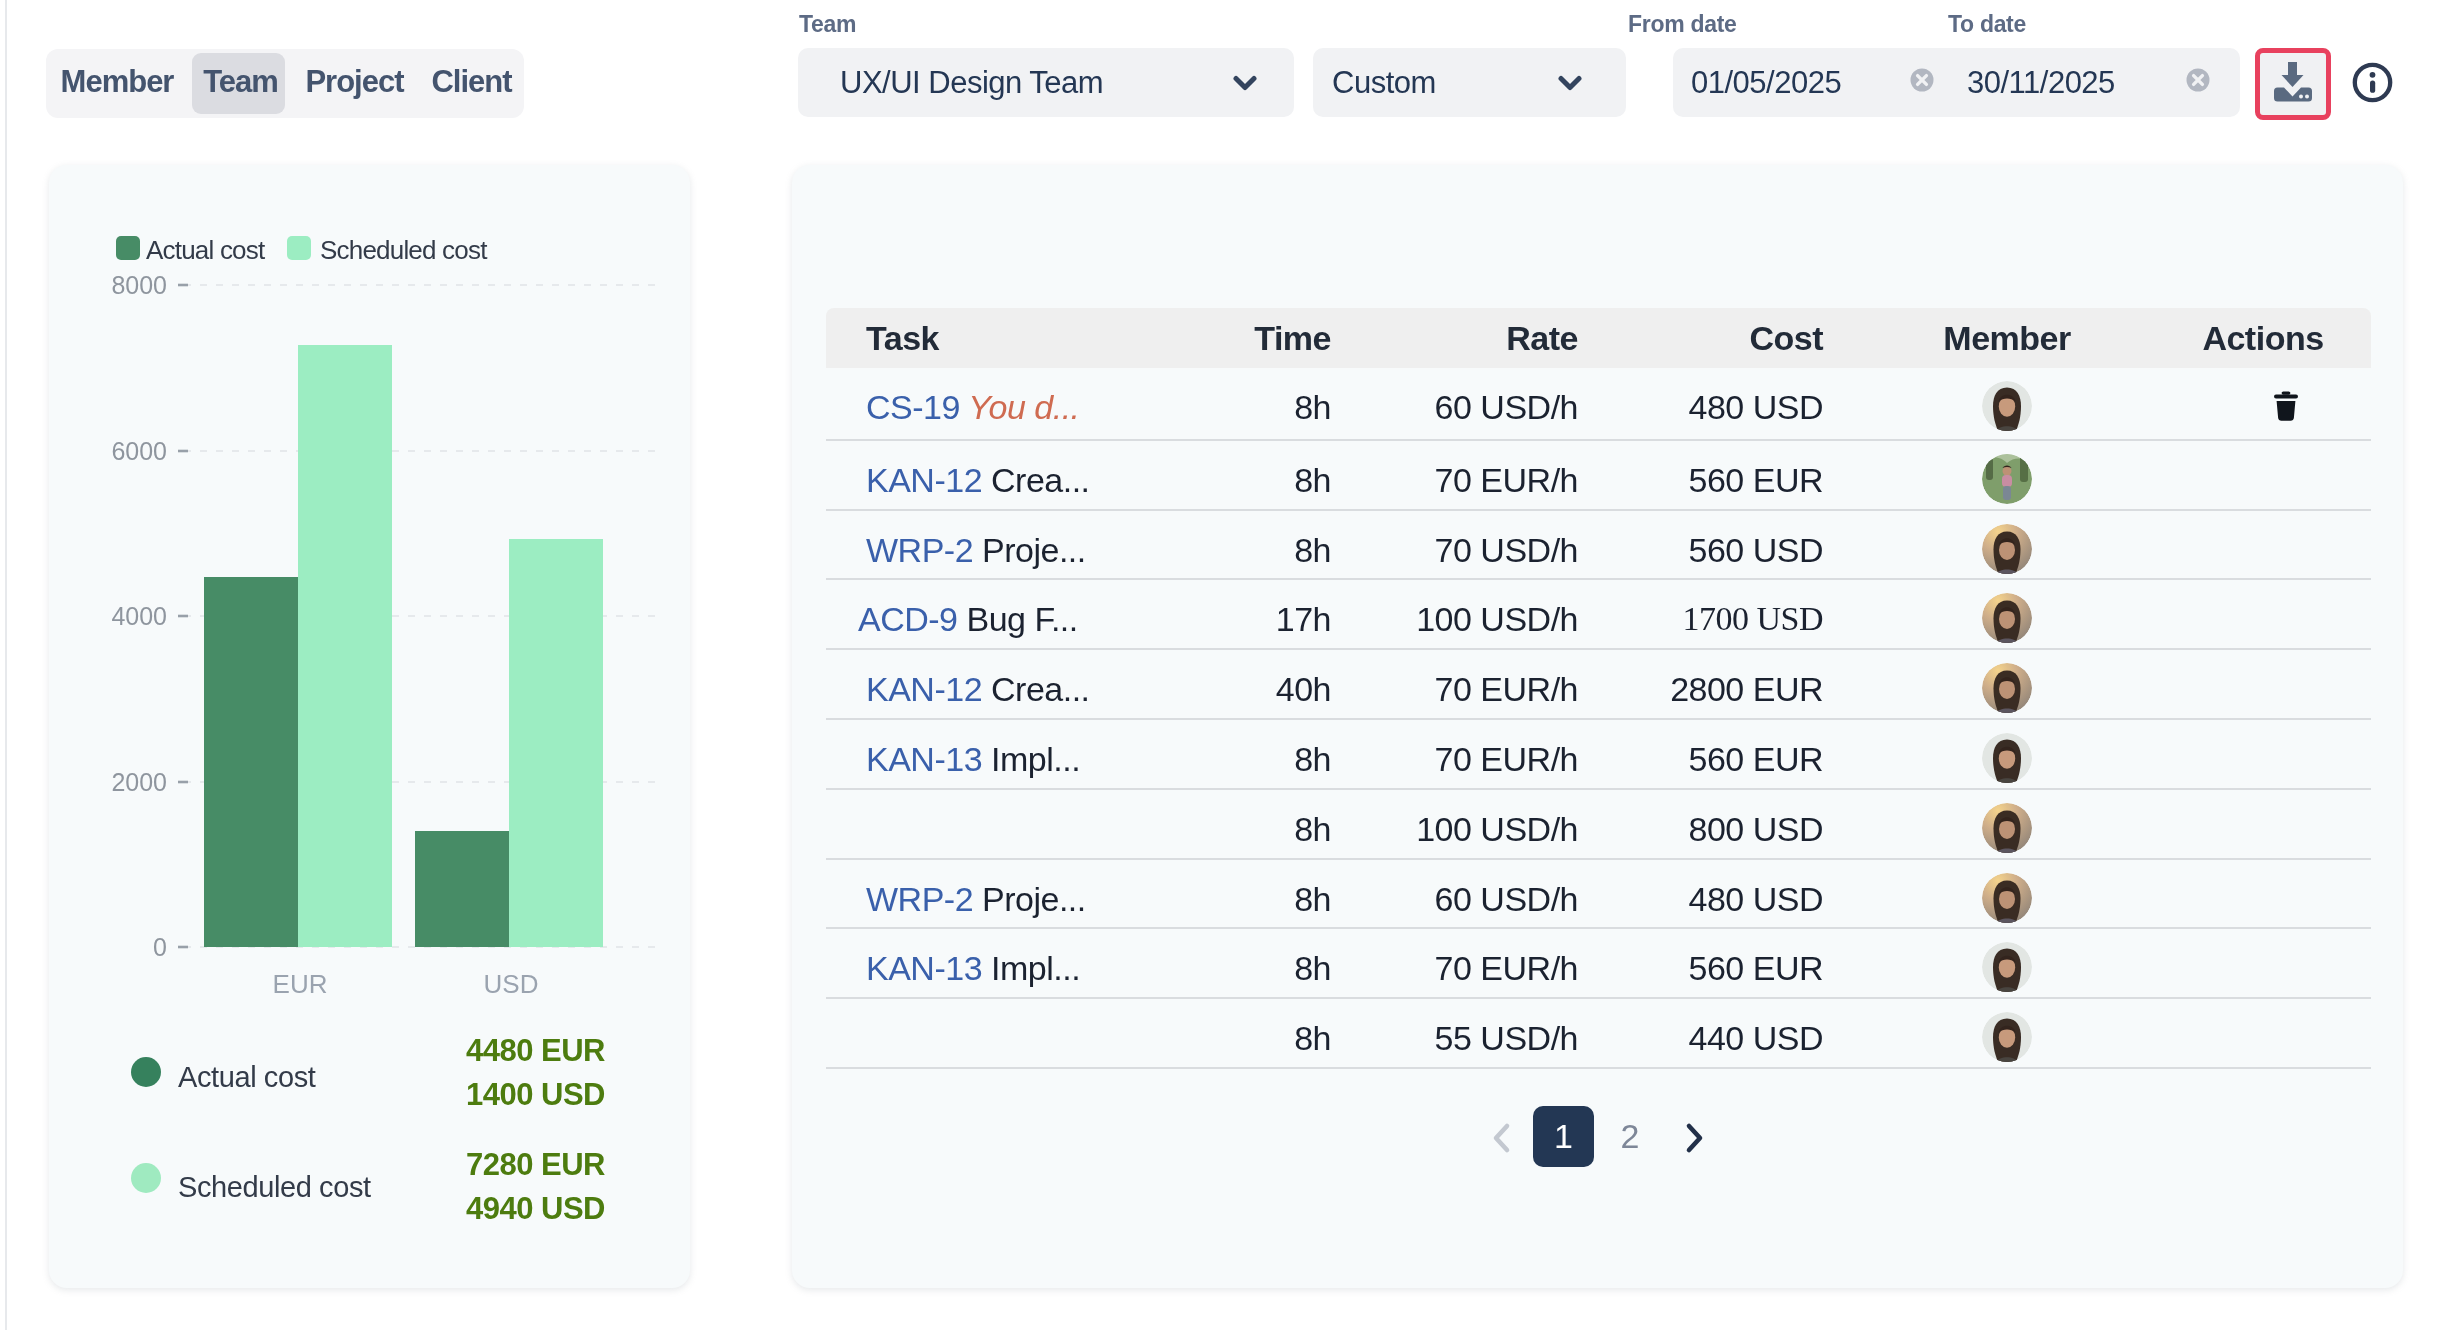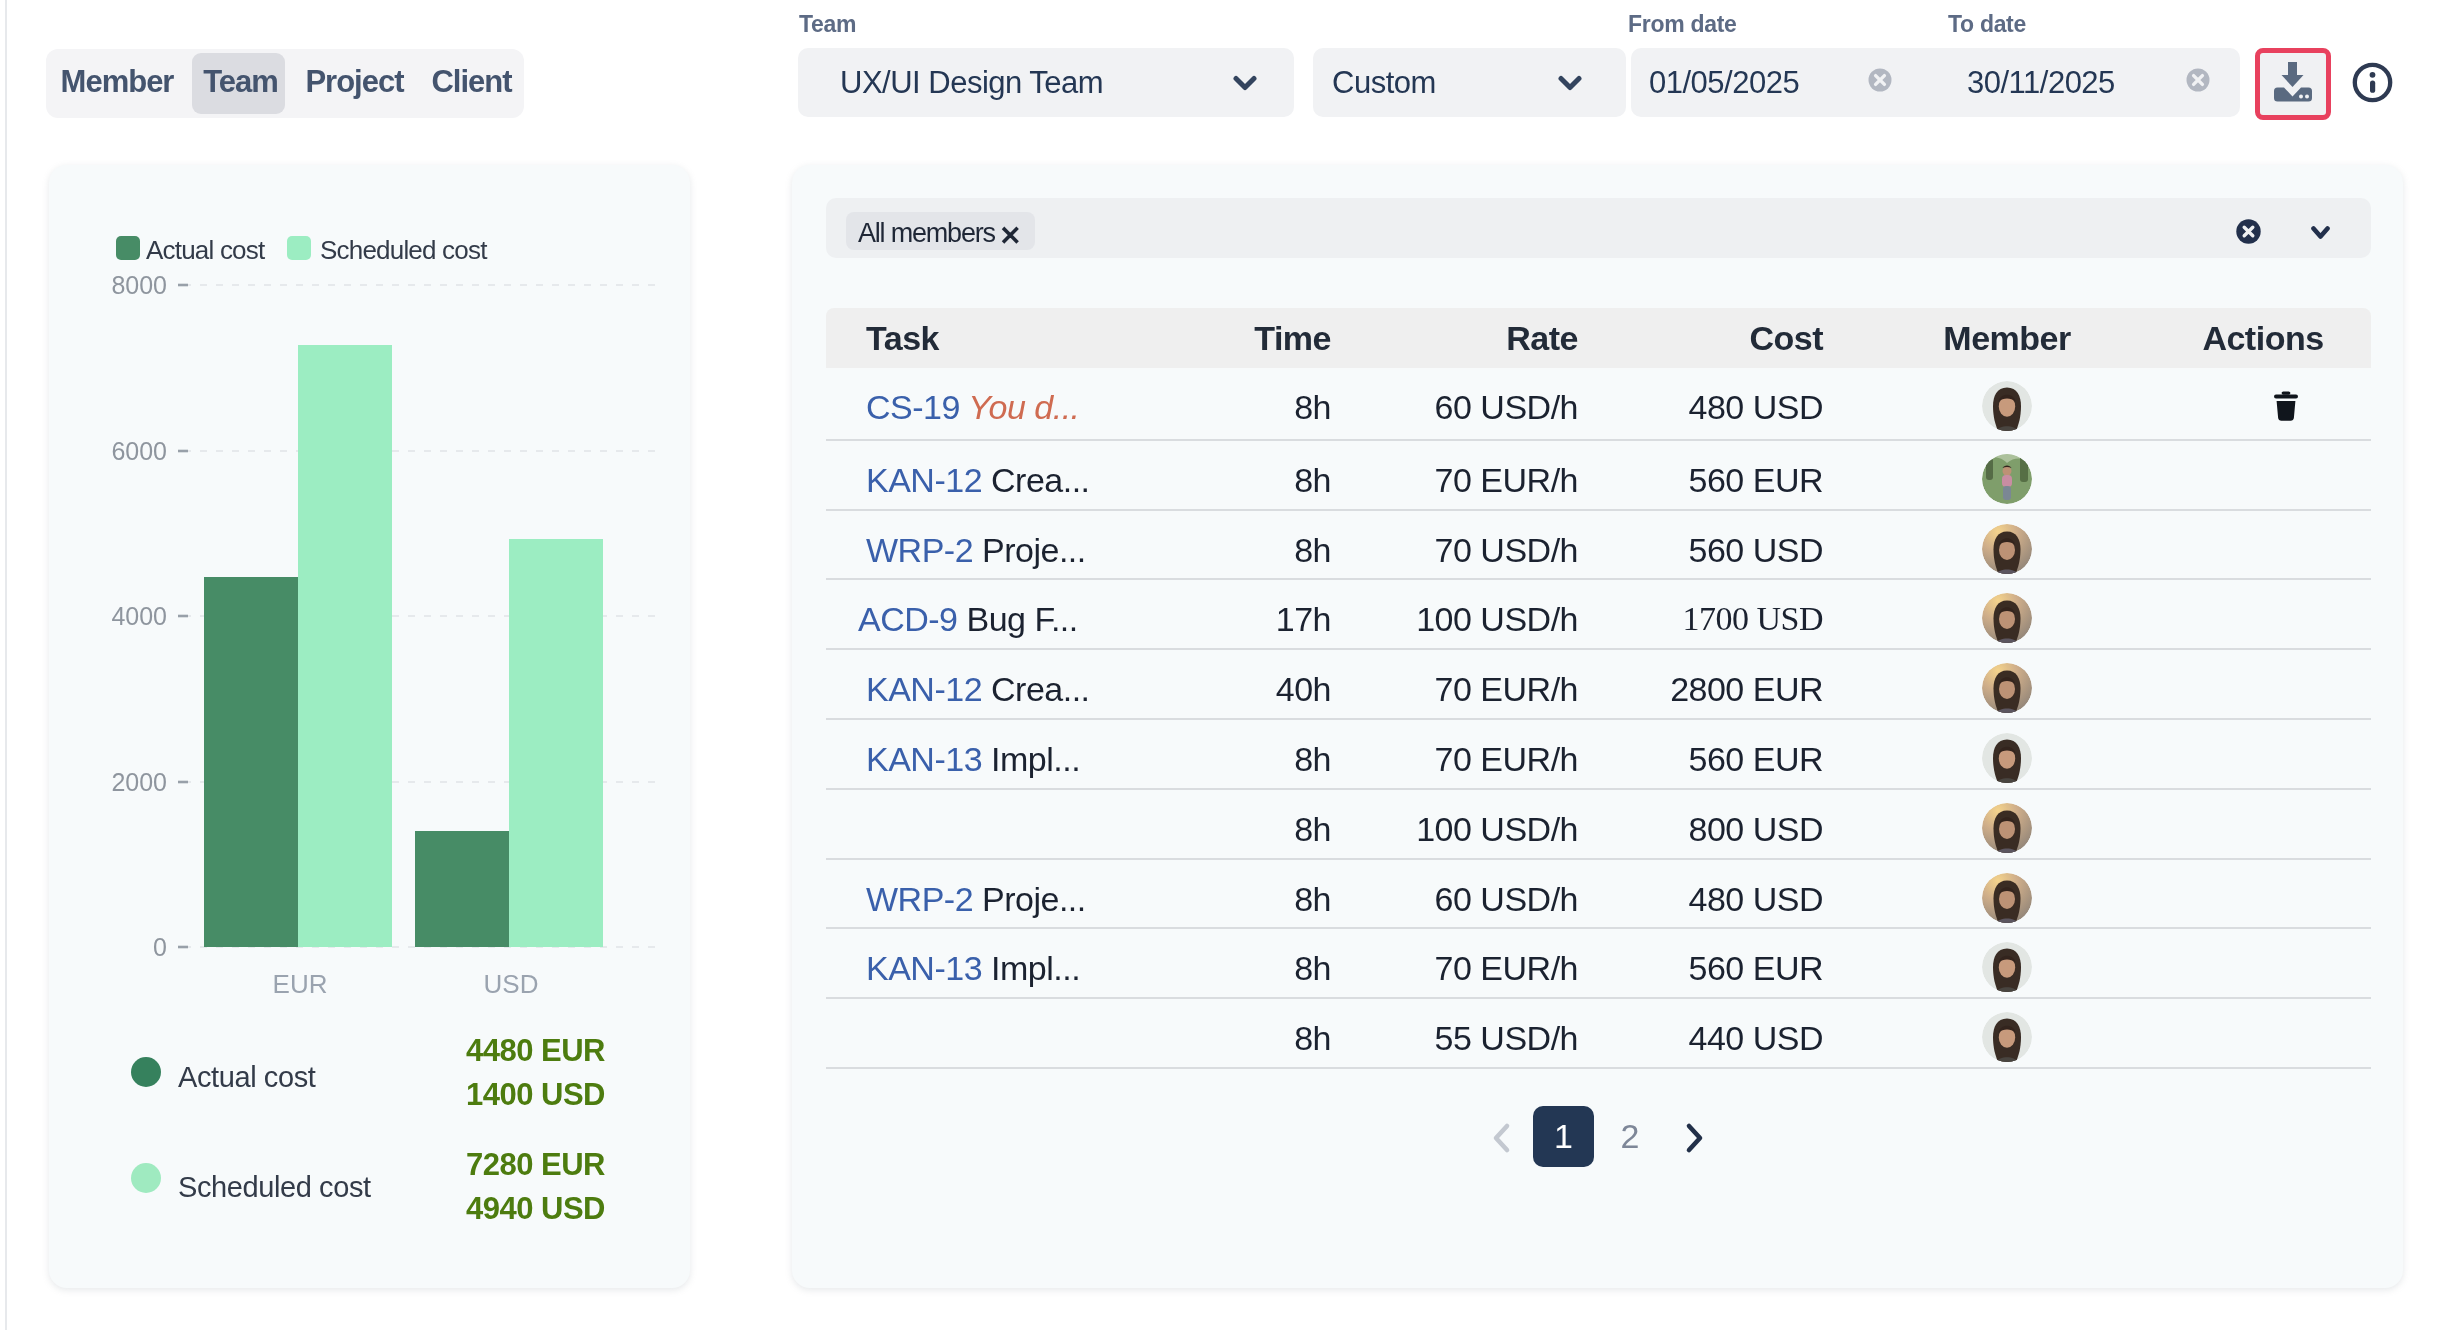--- a/index.html
+++ b/index.html
@@ -76,21 +76,21 @@
       </svg>
   </div>
 
   <div class="inp" style="left:798px;width:496px;">
     <div class="inptext" style="left:42px;">UX/UI Design Team</div>
     <svg class="abs" style="left:435px;top:27px;" width="24" height="16" viewBox="0 0 24 16">
         <polyline points="3,3.5 12,12.5 21,3.5" fill="none" stroke="#33445e" stroke-width="5" stroke-linecap="round" stroke-linejoin="round"></polyline>
       </svg>
   </div>
 
-  <div class="inp" style="left:1631px;width:369px;padding-left:7px;">
+  <div class="inp" style="left:1673px;width:369px;padding-left:7px;">
     <div class="inptext" style="left:18px;">01/05/2025</div>
     <svg class="abs" style="left:237px;top:20px;" width="24" height="24" viewBox="0 0 24 24">
         <circle cx="12" cy="12" r="11.5" fill="#b2b7c1"></circle>
         <path d="M7.6 7.6 L16.4 16.4 M16.4 7.6 L7.6 16.4" stroke="#f1f2f4" stroke-width="3.4" stroke-linecap="round"></path>
       </svg>
   </div>
 
   <div class="inp" style="left:1949px;width:291px;">
     <div class="inptext" style="left:18px;">30/11/2025</div>
     <svg class="abs" style="left:237px;top:20px;" width="24" height="24" viewBox="0 0 24 24">
@@ -162,30 +162,20 @@
     <div class="blval" style="left:316px;top:868px;">4480 EUR</div>
     <div class="blval" style="left:316px;top:912px;">1400 USD</div>
 
     <div class="blcirc" style="left:82px;top:998px;background:#9feac0;"></div>
     <div class="bltx" style="left:129px;top:1006px;">Scheduled cost</div>
     <div class="blval" style="left:316px;top:982px;">7280 EUR</div>
     <div class="blval" style="left:316px;top:1026px;">4940 USD</div>
   </div>
 
   <div class="card" id="rcard">
-    <div id="fbar">
-      <div id="chip">All members<span style="position:absolute;left:153px;top:3px;font-size:27px;font-weight:bold;letter-spacing:0;">✕</span></div>
-      <svg style="position:absolute;left:1410px;top:21px;" width="25" height="25" viewBox="0 0 25 25">
-        <circle cx="12.5" cy="12.5" r="12.2" fill="#22304c"></circle>
-        <path d="M8.2 8.2 L16.8 16.8 M16.8 8.2 L8.2 16.8" stroke="#eef0f2" stroke-width="3.4" stroke-linecap="round"></path>
-      </svg>
-      <svg style="position:absolute;left:1485px;top:28px;" width="19" height="14" viewBox="0 0 19 14">
-          <polyline points="2.5,2.5 9.5,10.5 16.5,2.5" fill="none" stroke="#22304c" stroke-width="4.6" stroke-linecap="round" stroke-linejoin="round"></polyline>
-        </svg>
-    </div>
 
     <div id="tbl">
         <div class="hrow">
           <div class="hcell" style="left:40px;text-align:right;">Task</div>
           <div class="hcell" style="right:1040px;">Time</div>
           <div class="hcell" style="right:793px;">Rate</div>
           <div class="hcell" style="right:548px;">Cost</div>
           <div class="hcell" style="left:1091px;width:180px;text-align:center;">Member</div>
           <div class="hcell" style="left:1347px;width:180px;text-align:center;">Actions</div>
         </div>

